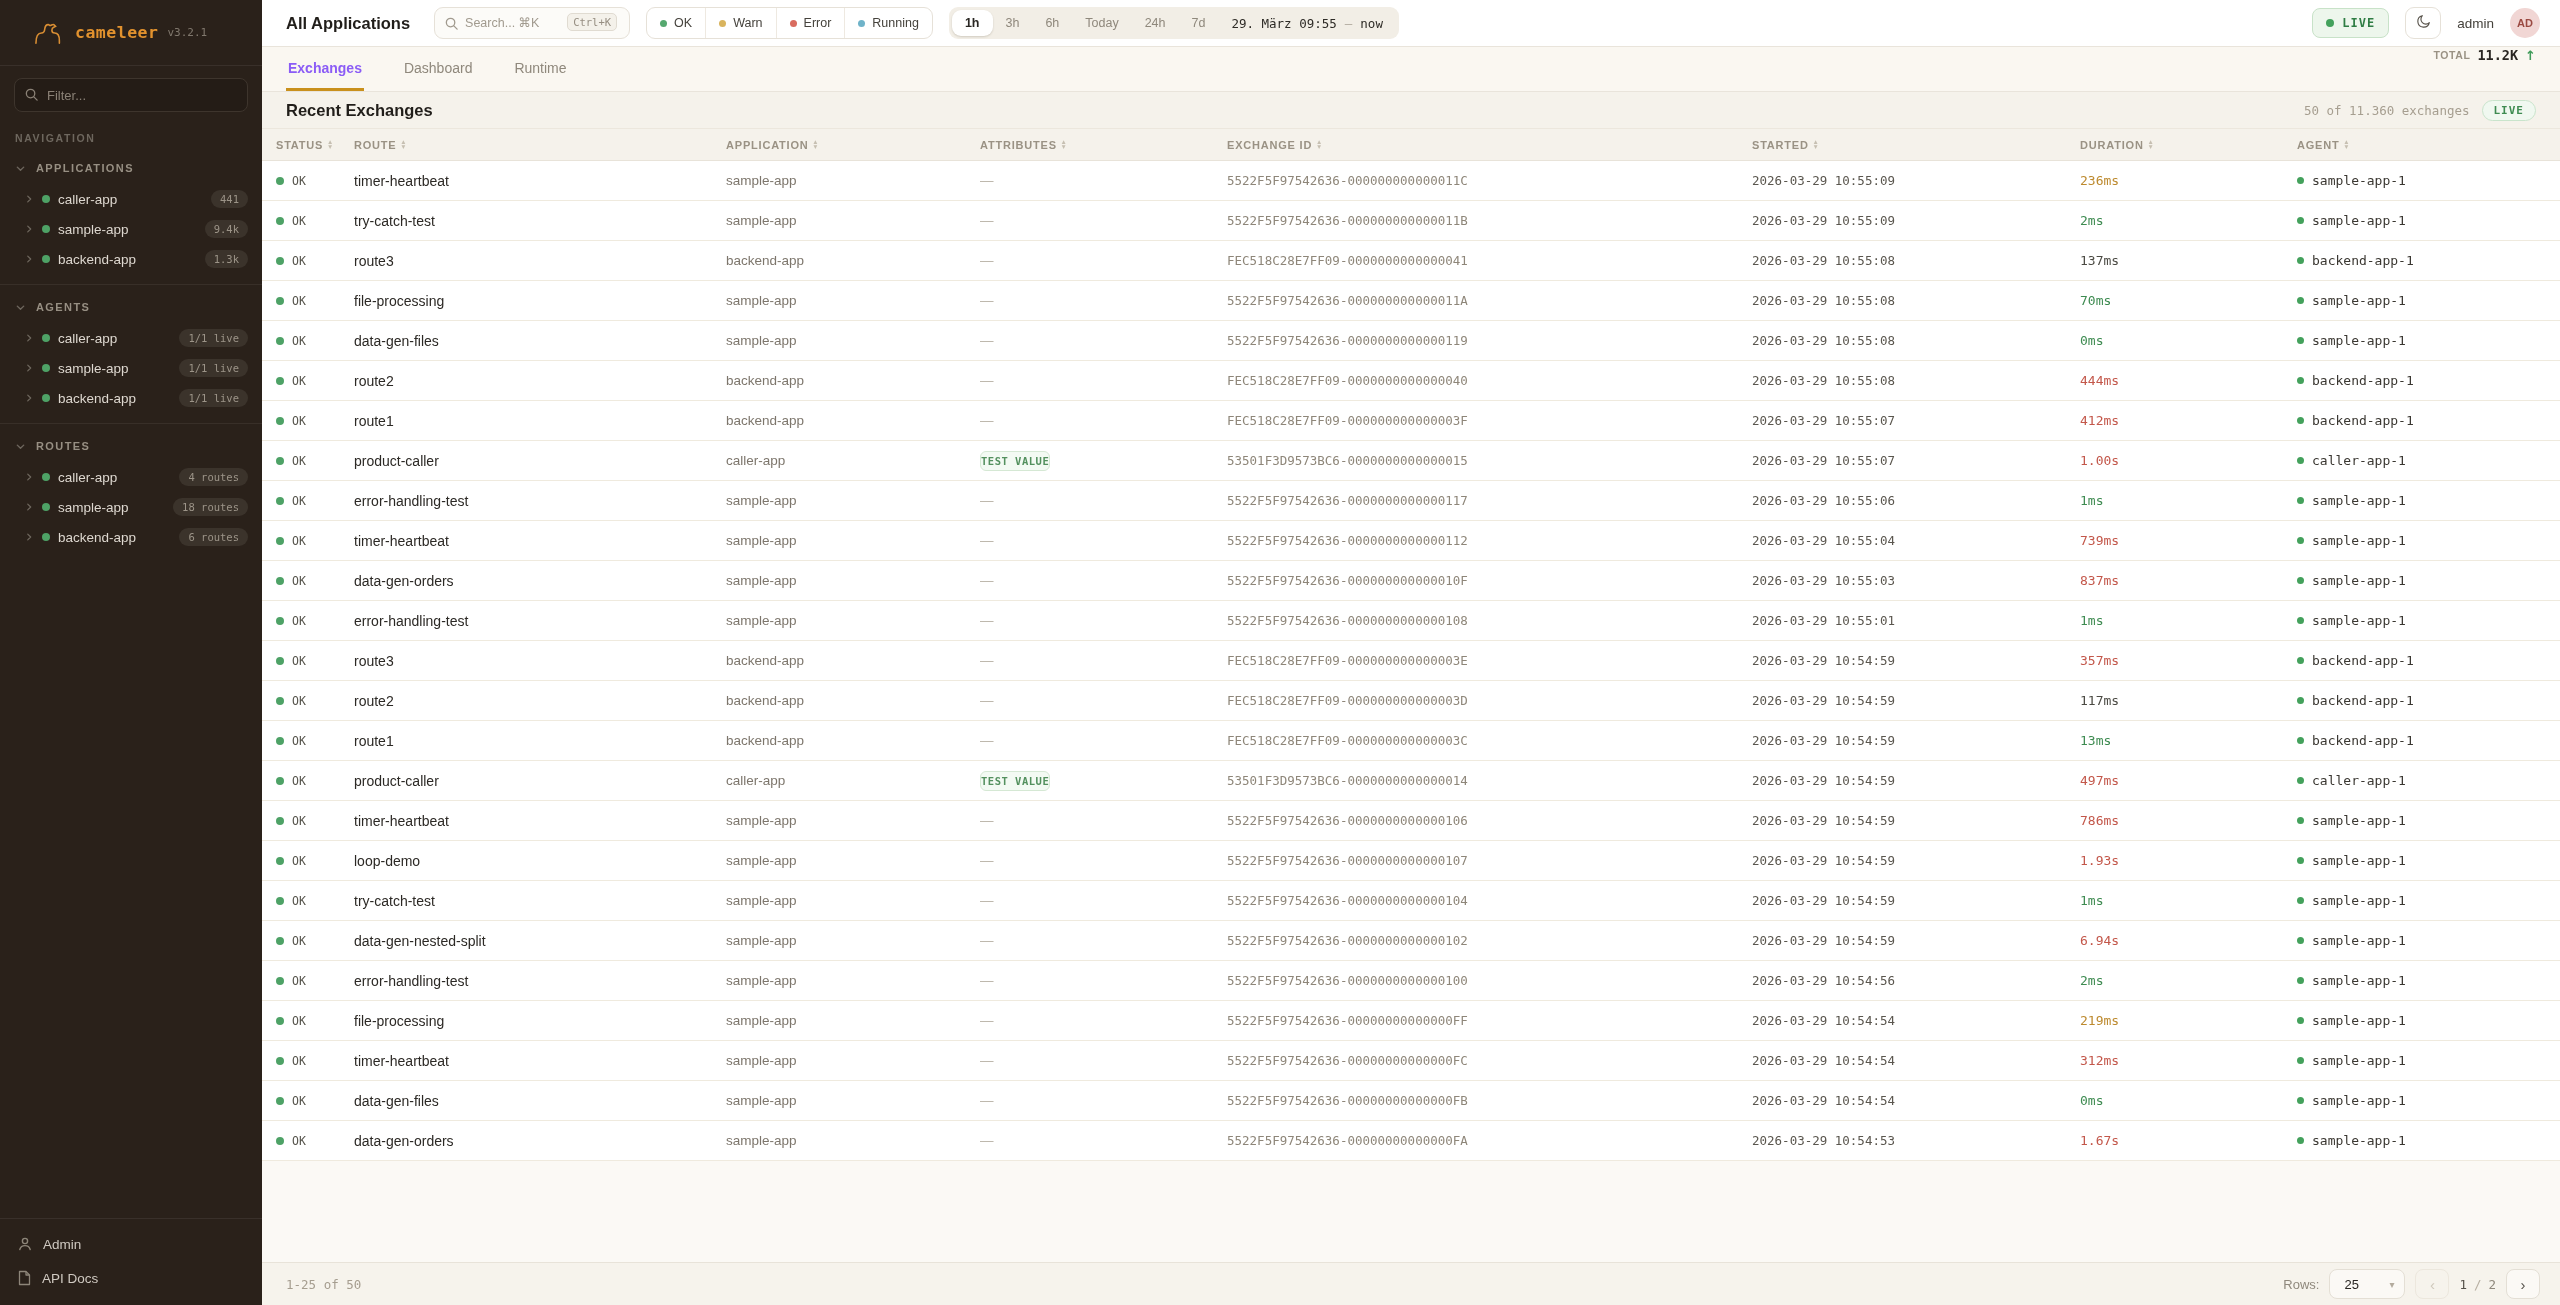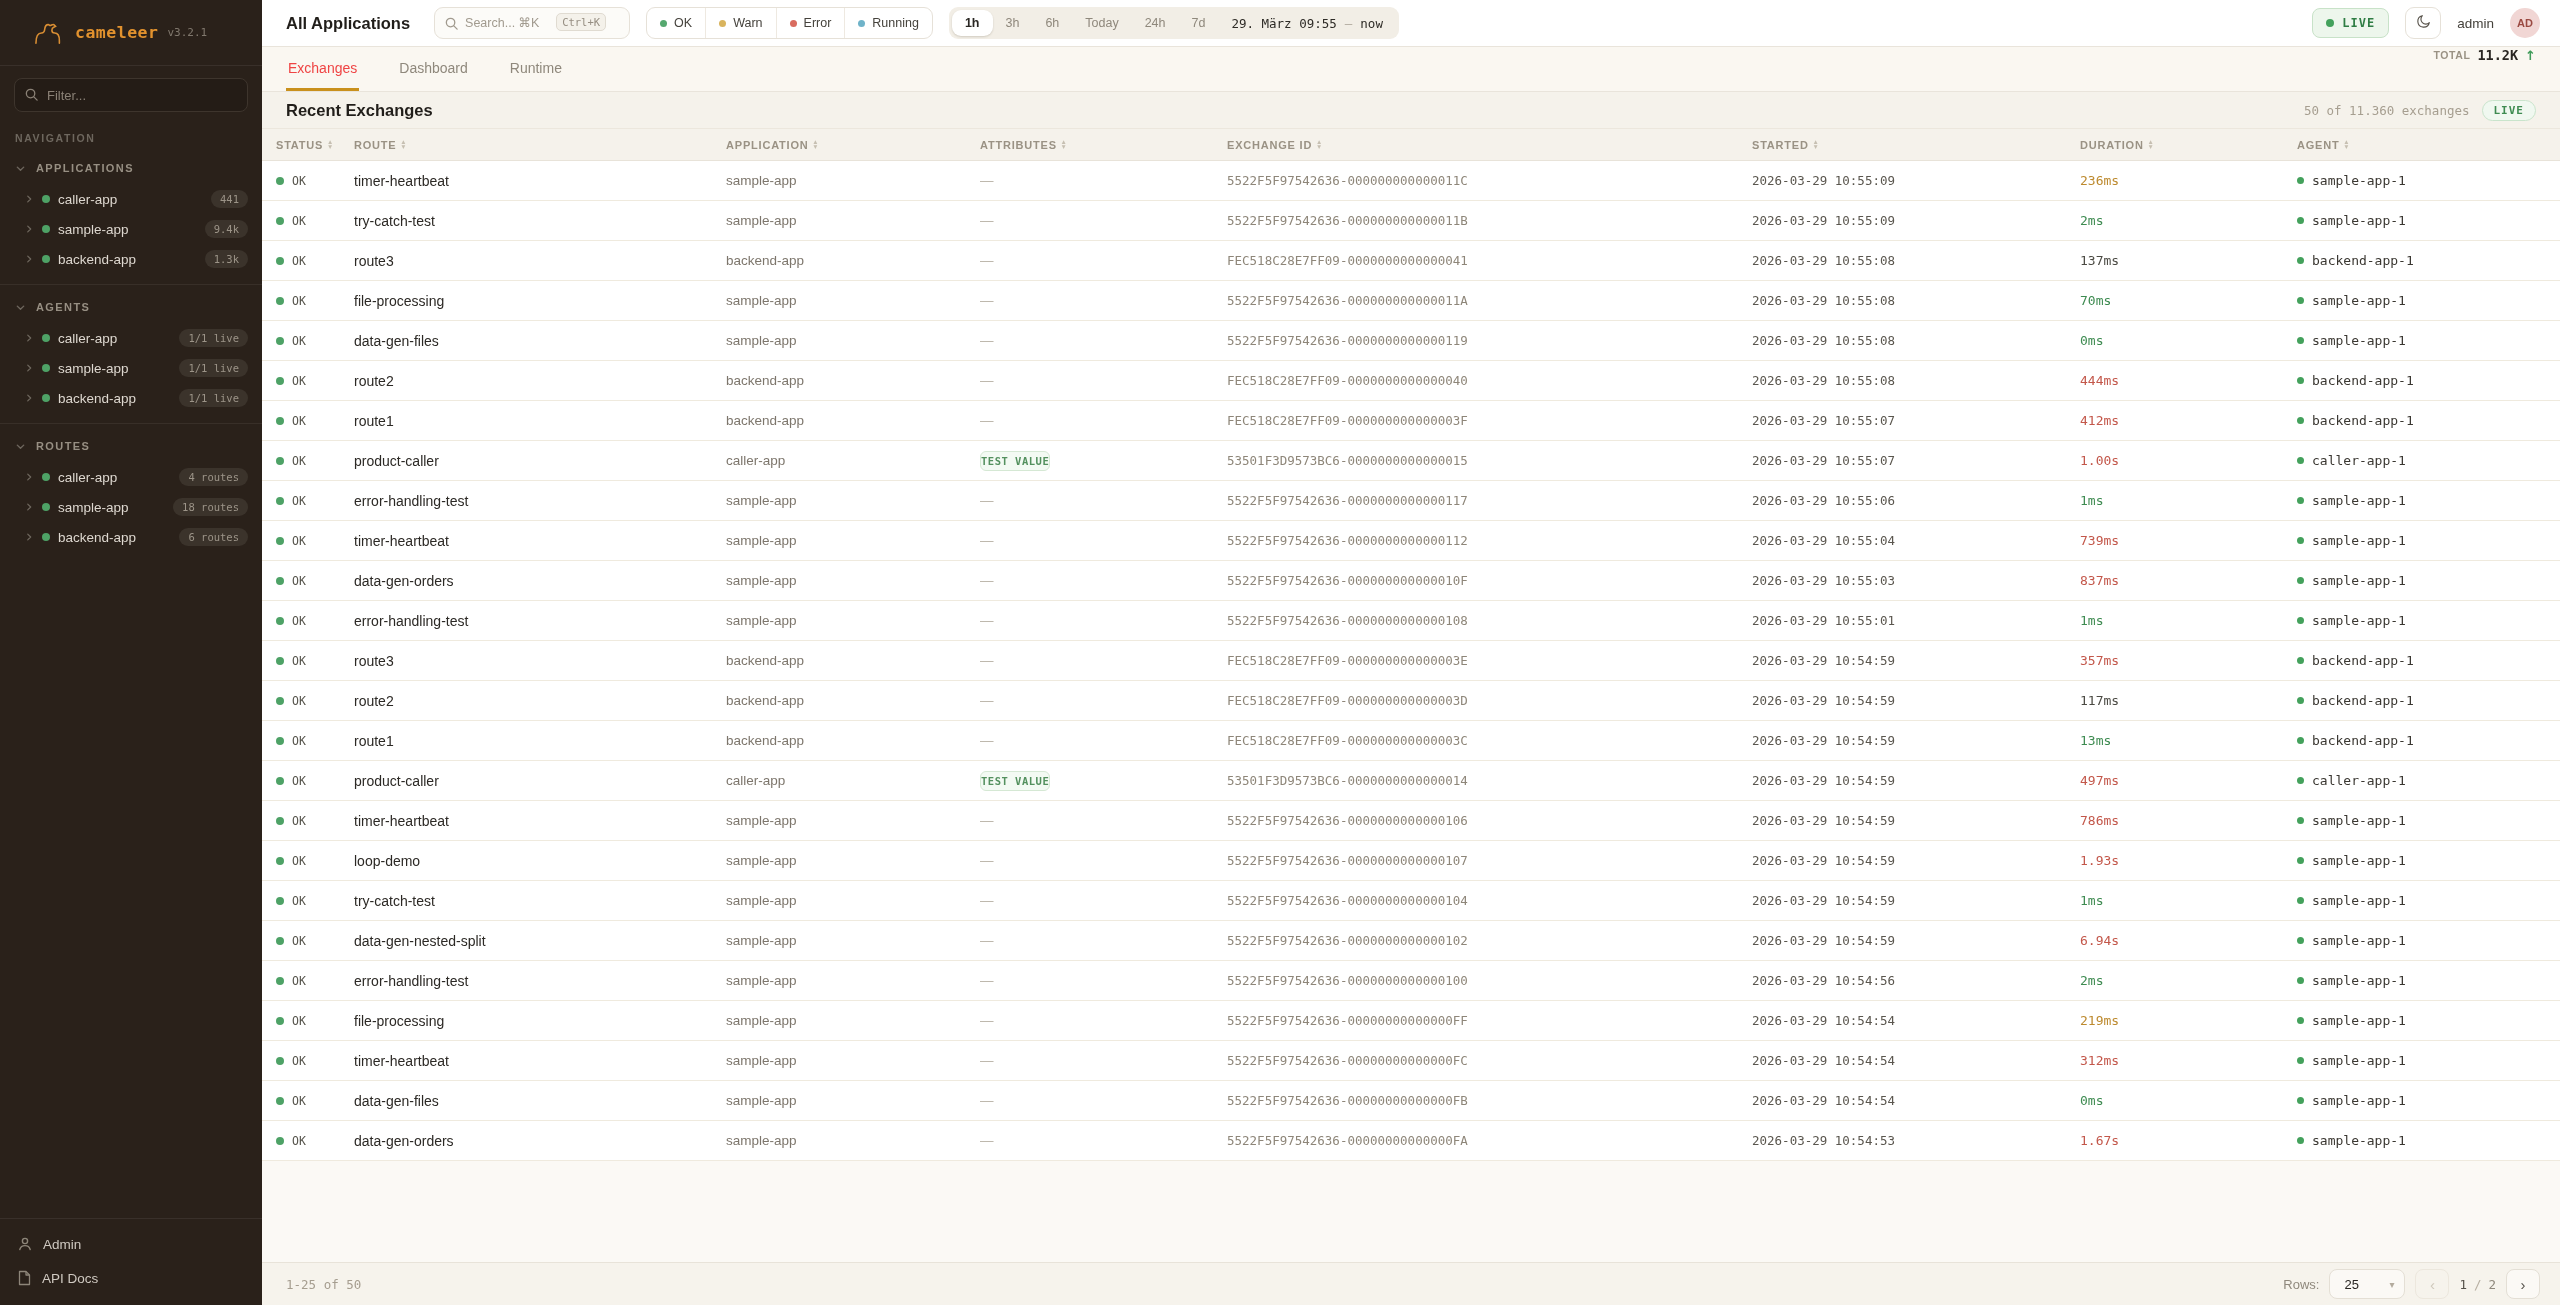--- a/index.html
+++ b/index.html
@@ -32,42 +32,42 @@
 
   
   .main { flex:1; display:flex; flex-direction:column; position:relative; background:#fbf9f5; }
 
   .topbar { height:47px; background:#ffffff; border-bottom:1px solid #e9e4db; display:flex; align-items:center; padding:0 20px 0 24px; gap:16px; flex-shrink:0; }
   .page-title { font-size:16.5px; font-weight:bold; color:#211e1a; margin-right:8px; white-space:nowrap; }
   .search-box { position:relative; width:196px; height:32px; border:1px solid #e6e1d8; background:#fcfbf8; border-radius:9px; display:flex; align-items:center; }
   .search-box input { border:none; background:transparent; outline:none; font-size:12.5px; color:#45423c; padding-left:30px; width:128px; font-family:inherit; }
   .search-box input::placeholder { color:#a19a8e; }
   .search-box .s-icon { position:absolute; left:9px; top:8px; }
-  .kbd { position:absolute; right:23px; top:5px; font-family:"DejaVu Sans Mono",monospace; font-size:10.5px; color:#968e82; background:#f4f1ea; border:1px solid #e0dbd1; border-radius:5px; padding:2px 5px; }
+  .kbd { position:absolute; right:12px; top:5px; font-family:"DejaVu Sans Mono",monospace; font-size:10.5px; color:#968e82; background:#f4f1ea; border:1px solid #e0dbd1; border-radius:5px; padding:2px 5px; }
   .status-group { height:32px; border:1px solid #e6e1d8; background:#fff; border-radius:9px; display:flex; align-items:stretch; overflow:hidden; }
   .status-opt { display:flex; align-items:center; gap:7px; padding:0 13px; font-size:12.5px; color:#45423c; cursor:pointer; border-left:1px solid #eee9e1; }
   .status-opt:first-child { border-left:none; }
   .status-opt .fdot { width:7px; height:7px; border-radius:50%; }
   .time-group { height:32px; background:#f2eee6; border-radius:9px; display:flex; align-items:center; padding:0 3px; }
   .time-opt { height:26px; display:flex; align-items:center; padding:0 13px; font-size:12.5px; color:#8f887c; border-radius:7px; cursor:pointer; }
   .time-opt.active { background:#fff; color:#2a2723; font-weight:bold; box-shadow:0 1px 2px rgba(60,50,30,0.18);border-radius:9px; }
   .date-range { display:flex; align-items:center; gap:8px; padding:0 13px; font-family:"DejaVu Sans Mono",monospace; font-size:12.5px; color:#2e2b26; cursor:pointer; white-space:nowrap; }
   .date-range .sep { color:#b1aa9e; }
   .top-spacer { flex:1; }
   .live-btn { height:30px; display:flex; align-items:center; gap:8px; padding:0 13px; background:#edf6ec; border:1px solid #c8e2c8; border-radius:8px; cursor:pointer; }
   .live-btn .dot { width:8px; height:8px; background:#43a15c; }
   .live-btn span { font-family:"DejaVu Sans Mono",monospace; font-size:12px; font-weight:bold; letter-spacing:1px; color:#2f7d44; }
   .icon-btn { width:36px; height:32px; border:1px solid #e6e1d8; background:#fff; border-radius:9px; display:flex; align-items:center; justify-content:center; cursor:pointer; }
   .admin-name { font-size:13.5px; color:#45423c; cursor:pointer; }
   .avatar { width:30px; height:30px; border-radius:50%; background:#f1d6d4; color:#9b4a42; font-size:11px; font-weight:bold; display:flex; align-items:center; justify-content:center; cursor:pointer; }
 
   .tabs-row { height:45px; background:#faf7f1; border-bottom:1px solid #e9e4db; display:flex; align-items:stretch; padding:0 24px; flex-shrink:0; }
   .tabs { display:flex; gap:38px; }
   .tab { display:flex; align-items:center; font-size:14px; color:#8f887c; cursor:pointer; border-bottom:3px solid transparent; padding:0 2px; font-weight:500; }
-  .tab.active { color:#ef4444; border-bottom-color:#c9901c; }
+  .tab.active { color:#8b5cf6; border-bottom-color:#c9901c;font-weight:bold; }
   .stats { margin-left:auto; display:flex; align-items:center; gap:26px;flex-direction:column; }
   .stat { display:flex; align-items:center; gap:7px; }
   .stat .slabel { font-size:10.5px; font-weight:bold; letter-spacing:0.6px; color:#9a9284; }
   .stat .svalue { font-family:"DejaVu Sans Mono",monospace; font-size:13.5px; font-weight:bold; color:#2a2622; }
   .stat .sarrow { font-family:"DejaVu Sans",sans-serif; font-size:13px; color:#3f9b59; font-weight:bold; }
 
   .content { flex:1; position:relative; background:#fbf9f5; display:flex; flex-direction:column; overflow:hidden; }
   .title-row { height:36px; background:#f5f2eb; display:flex; align-items:center; padding:0 24px 0 24px; }
   .table-title { font-size:16.5px; font-weight:bold; color:#211e1a; }
   .title-right { margin-left:auto; display:flex; align-items:center; gap:12px; }

